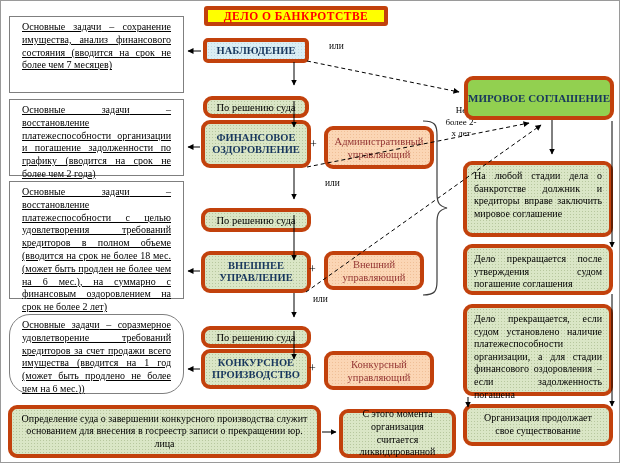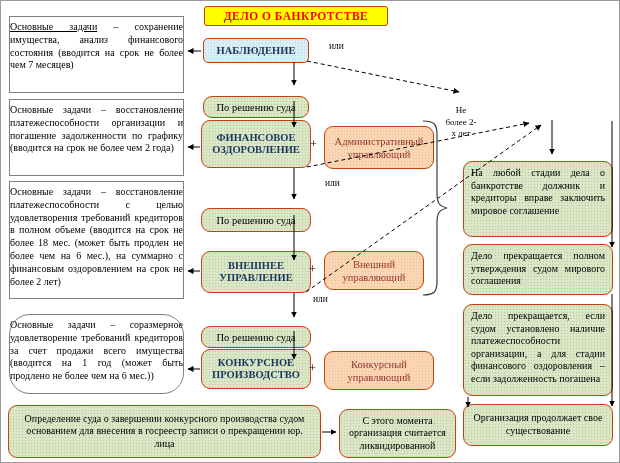--- a/index.html
+++ b/index.html
@@ -3,21 +3,21 @@
 <meta charset="utf-8">
 <style>
   html,body{margin:0;padding:0;background:#fff;}
   #canvas{
     position:relative;width:620px;height:463px;
     border:1px solid #9a9a9a;box-sizing:border-box;
     background:#fff;overflow:hidden;
     font-family:"Liberation Serif", serif;color:#000;
   }
   .abs{position:absolute;box-sizing:border-box;}
-  .box{position:absolute;box-sizing:border-box;border:1px solid #c2410c;}
+  .box{position:absolute;box-sizing:border-box;border:4px solid #c2410c;}
   .rounded{border-radius:9px;}
   .flexc{display:flex;align-items:center;justify-content:center;text-align:center;}
   .green{
     background-color:#DAE6C6;
     background-image:radial-gradient(circle, rgba(105,128,66,.30) .6px, transparent .9px);
     background-size:3px 3px;
   }
   .blue{
     background-color:#DAEEF5;
     background-image:radial-gradient(circle, rgba(90,140,170,.22) .6px, transparent .9px);
@@ -34,21 +34,22 @@
     background:#FFFF00;color:#FF0000;
     font-weight:bold;font-size:11.5px;letter-spacing:.5px;
     border-radius:3px;
   }
   .stage{color:#17365D;font-weight:bold;font-size:10.5px;line-height:12px;}
   .court{font-size:10.5px;margin-top:17px;}
   .mgr{font-size:10.5px;line-height:13px;}
   .desc{
     border:1px solid #7f7f7f;background:#fff;
     font-size:10px;line-height:12.8px;text-align:justify;
-    padding:4px 0;
+    padding:4px 12px;
+    text-decoration:underline;
   }
   .note{
     font-size:10px;line-height:12.6px;padding:5px 7px;text-align:justify;
   }
   .note.center{text-align:center;display:flex;align-items:center;justify-content:center;}
   .small{font-size:9.5px;line-height:11px;}
   .u{text-decoration:underline;}
   svg.overlay{position:absolute;left:0;top:0;pointer-events:none;}
 </style>
 </head>
@@ -92,27 +93,28 @@
   <div class="box orange mgr flexc rounded" style="left:323px;top:125px;width:110px;height:43px;">Административный управляющий</div>
   <div class="box orange mgr flexc rounded" style="left:323px;top:250px;width:100px;height:39px;">Внешний управляющий</div>
   <div class="box orange mgr flexc rounded" style="left:323px;top:350px;width:110px;height:39px;">Конкурсный управляющий</div>
 
   <div class="abs small" style="left:328px;top:40px;">или</div>
   <div class="abs small" style="left:324px;top:177px;">или</div>
   <div class="abs small" style="left:312px;top:293px;">или</div>
 
   <div class="abs small" style="left:443px;top:104px;width:34px;text-align:center;font-size:9px;line-height:11.5px;">Не более 2-х лет</div>
 
+  <div class="box bright stage flexc rounded" style="left:463px;top:75px;width:150px;height:44px;font-size:11px;">МИРОВОЕ СОГЛАШЕНИЕ</div>
 
   <div class="box green note rounded" style="left:462px;top:160px;width:150px;height:76px;">На любой стадии дела о банкротстве должник и кредиторы вправе заключить мировое соглашение</div>
-  <div class="box green note rounded" style="left:462px;top:243px;width:150px;height:51px;">Дело прекращается полном утверждения судом мирового соглашения</div>
+  <div class="box green note rounded" style="left:462px;top:243px;width:150px;height:51px;">Дело прекращается после утверждения судом погашение соглашения</div>
   <div class="box green note rounded" style="left:462px;top:303px;width:150px;height:92px;">Дело прекращается, если судом установлено наличие платежеспособности организации, а для стадии финансового оздоровления – если задолженность погашена</div>
   <div class="box green note center rounded" style="left:462px;top:403px;width:150px;height:42px;">Организация продолжает свое существование</div>
 
-  <div class="box green note center rounded" style="left:7px;top:404px;width:313px;height:53px;">Определение суда о завершении  конкурсного производства судом основанием для внесения в госреестр записи о прекращении юр. лица</div>
+  <div class="box green note center rounded" style="left:7px;top:404px;width:313px;height:53px;">Определение суда о завершении  конкурсного производства служит основанием для внесения в госреестр записи о прекращении юр. лица</div>
   <div class="box green note center rounded" style="left:338px;top:408px;width:117px;height:49px;">С этого момента организация считается ликвидированной</div>
 
   <svg class="overlay" width="620" height="463" viewBox="0 0 620 463">
     <defs>
       <marker id="ah" markerWidth="8" markerHeight="8" refX="5.5" refY="3" orient="auto">
         <path d="M0,0 L6,3 L0,6 z" fill="#000"></path>
       </marker>
     </defs>
 
     <path d="M200,50 H187" stroke="#000" fill="none" marker-end="url(#ah)"></path>

